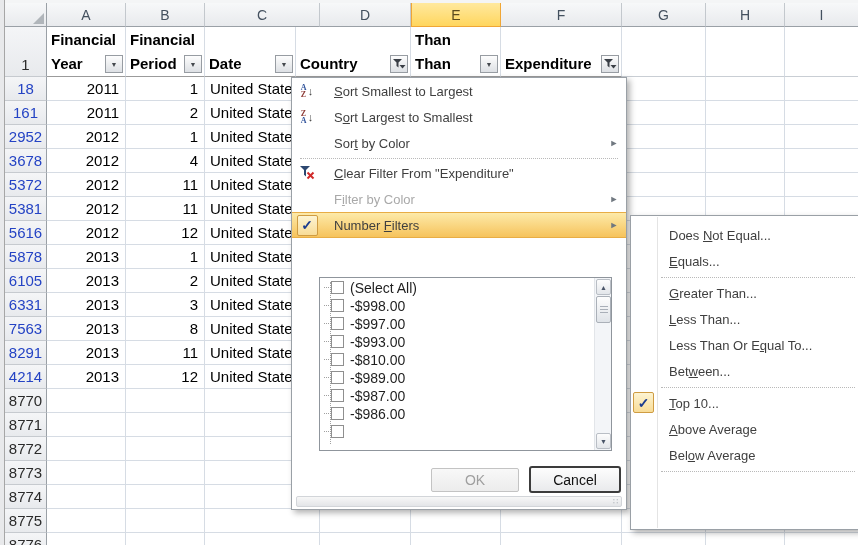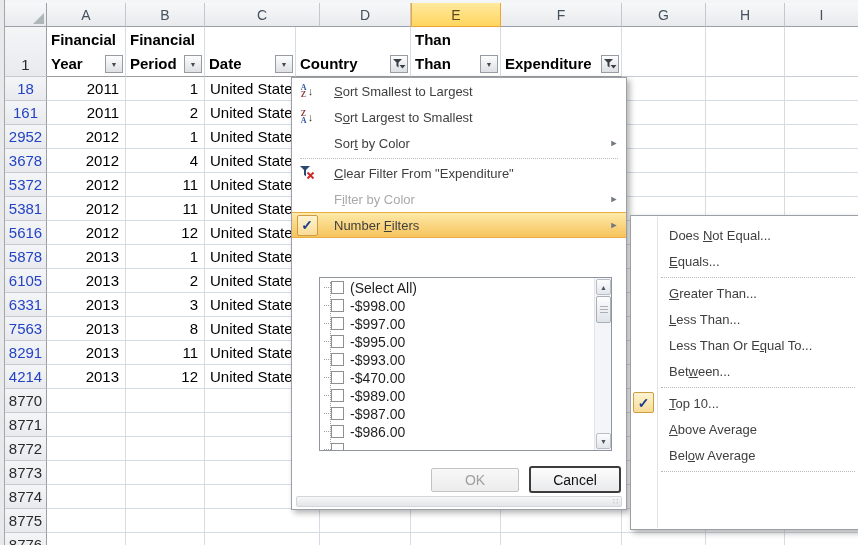--- a/index.html
+++ b/index.html
@@ -497,31 +497,26 @@
             <span>-$998.00</span>
           </div>
           <div class="litem">
             <span class="conn"></span>
             <span class="cb"></span>
             <span>-$997.00</span>
           </div>
           <div class="litem">
             <span class="conn"></span>
             <span class="cb"></span>
-            <span>-$995.00</span>
-          </div>
-          <div class="litem">
-            <span class="conn"></span>
-            <span class="cb"></span>
             <span>-$993.00</span>
           </div>
           <div class="litem">
             <span class="conn"></span>
             <span class="cb"></span>
-            <span>-$470.00</span>
+            <span>-$810.00</span>
           </div>
           <div class="litem">
             <span class="conn"></span>
             <span class="cb"></span>
             <span>-$989.00</span>
           </div>
           <div class="litem">
             <span class="conn"></span>
             <span class="cb"></span>
             <span>-$987.00</span>

